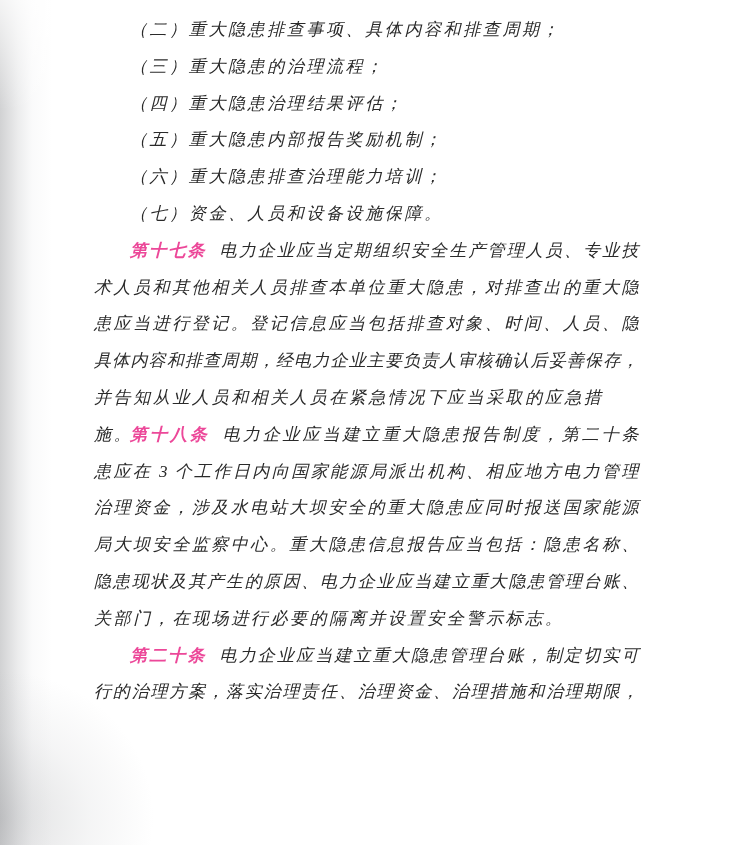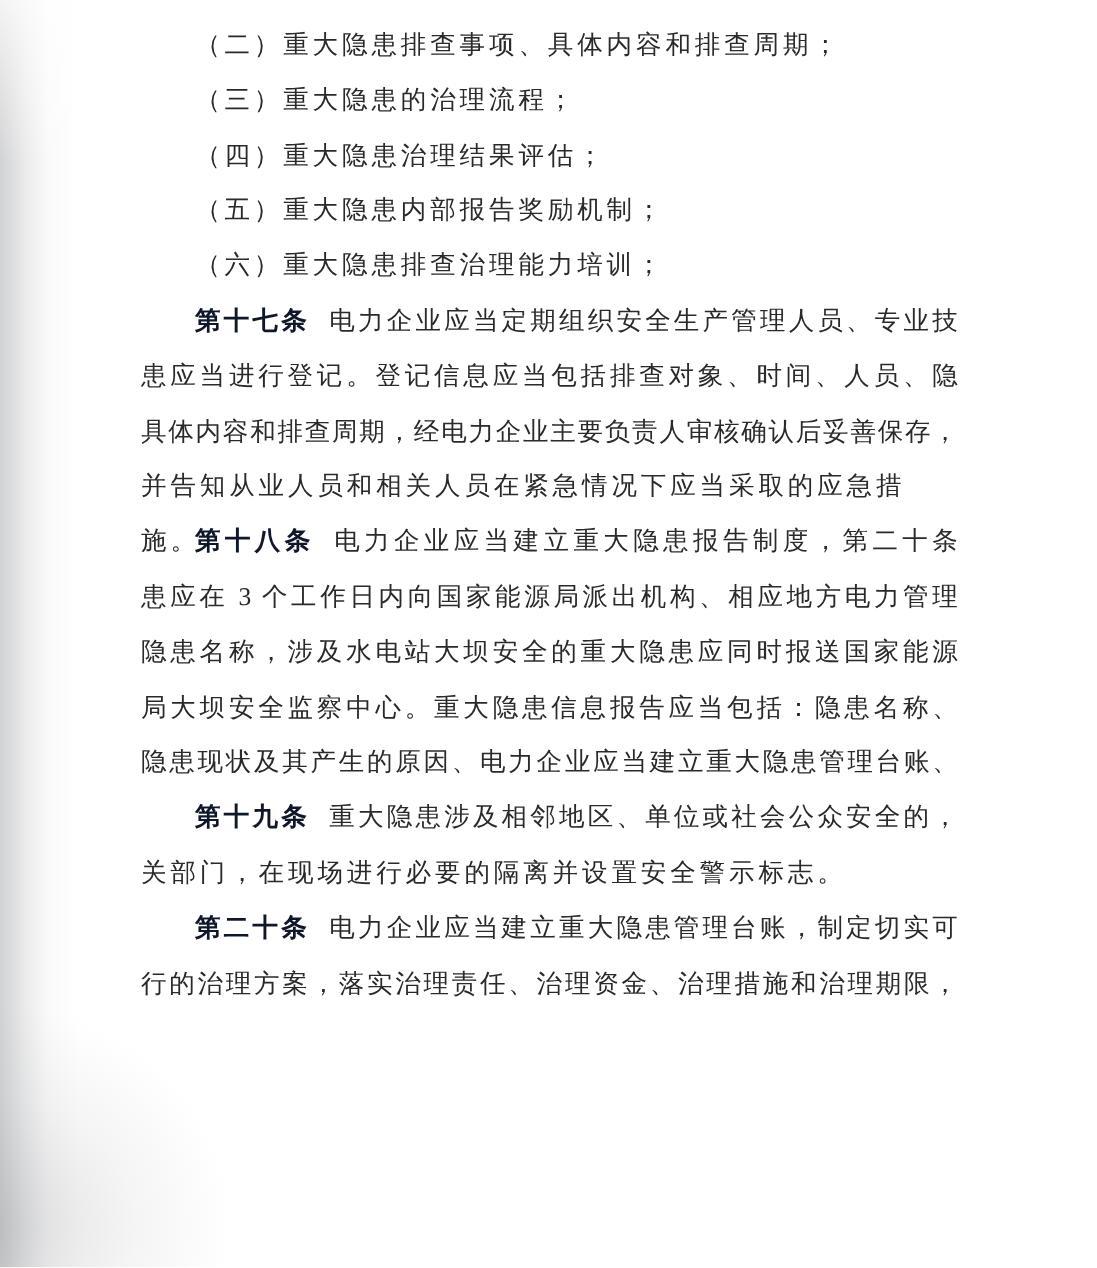--- a/index.html
+++ b/index.html
@@ -38,64 +38,66 @@
       rgba(128,130,134,0.26) 0%,
       rgba(170,172,176,0.12) 40%,
       rgba(255,255,255,0) 68%);
     pointer-events: none;
   }
   .content {
     position: absolute;
     left: 94px;
     right: 92px;
     top: 12px;
+    font-style: italic;
   }
   .line {
     height: 36.8px;
     line-height: 36.8px;
     font-size: 17px;
     color: #2a2a2a;
   }
   .line.list,
   .line.para-last { letter-spacing: 2.6px; }
   .line.list,
   .line.para-first { text-indent: 36px; }
   .line.para-first,
   .line.full {
     text-align: justify;
     text-align-last: justify;
     text-justify: inter-character;
     letter-spacing: 0.5px;
   }
   .article-no {
     font-weight: bold;
-    color: #0f172a;
+    color: #ec4899;
     margin-right: 13px;
   }
 </style>
 </head>
 <body>
 
 <div class="page">
   <div class="edge-shadow"></div>
   <div class="corner-shadow"></div>
   <div class="edge-fade-top"></div>
   <div class="content" id="lines">
       <div class="line list"><span>（二）重大隐患排查事项、具体内容和排查周期；</span></div>
       <div class="line list"><span>（三）重大隐患的治理流程；</span></div>
       <div class="line list"><span>（四）重大隐患治理结果评估；</span></div>
       <div class="line list"><span>（五）重大隐患内部报告奖励机制；</span></div>
       <div class="line list"><span>（六）重大隐患排查治理能力培训；</span></div>
+      <div class="line list"><span>（七）资金、人员和设备设施保障。</span></div>
       <div class="line para-first"><span class="article-no">第十七条</span><span>电力企业应当定期组织安全生产管理人员、专业技</span></div>
+      <div class="line full"><span>术人员和其他相关人员排查本单位重大隐患，对排查出的重大隐</span></div>
       <div class="line full"><span>患应当进行登记。登记信息应当包括排查对象、时间、人员、隐</span></div>
       <div class="line full"><span>具体内容和排查周期，经电力企业主要负责人审核确认后妥善保存，</span></div>
       <div class="line para-last"><span>并告知从业人员和相关人员在紧急情况下应当采取的应急措施。</span></div>
       <div class="line para-first"><span class="article-no">第十八条</span><span>电力企业应当建立重大隐患报告制度，第二十条</span></div>
       <div class="line full"><span>患应在 3 个工作日内向国家能源局派出机构、相应地方电力管理</span></div>
-      <div class="line full"><span>隐患名称，涉及水电站大坝安全的重大隐患应同时报送国家能源</span></div>
+      <div class="line full"><span>治理资金，涉及水电站大坝安全的重大隐患应同时报送国家能源</span></div>
       <div class="line full"><span>局大坝安全监察中心。重大隐患信息报告应当包括：隐患名称、</span></div>
       <div class="line full"><span>隐患现状及其产生的原因、电力企业应当建立重大隐患管理台账、</span></div>
-      <div class="line para-first"><span class="article-no">第十九条</span><span>重大隐患涉及相邻地区、单位或社会公众安全的，</span></div>
       <div class="line para-last"><span>关部门，在现场进行必要的隔离并设置安全警示标志。</span></div>
       <div class="line para-first"><span class="article-no">第二十条</span><span>电力企业应当建立重大隐患管理台账，制定切实可</span></div>
       <div class="line full"><span>行的治理方案，落实治理责任、治理资金、治理措施和治理期限，</span></div>
     </div>
 </div>
 
 </body></html>

